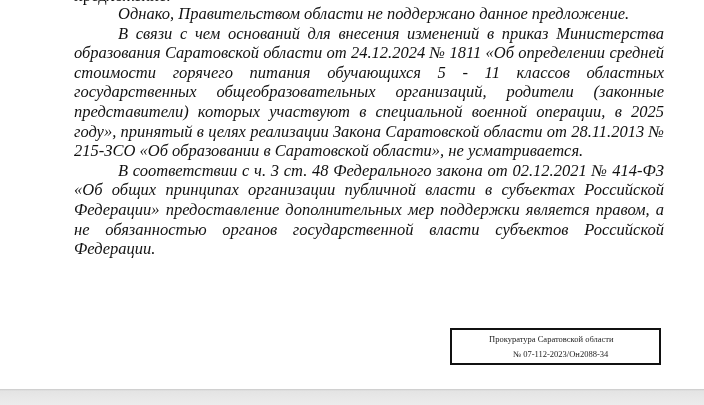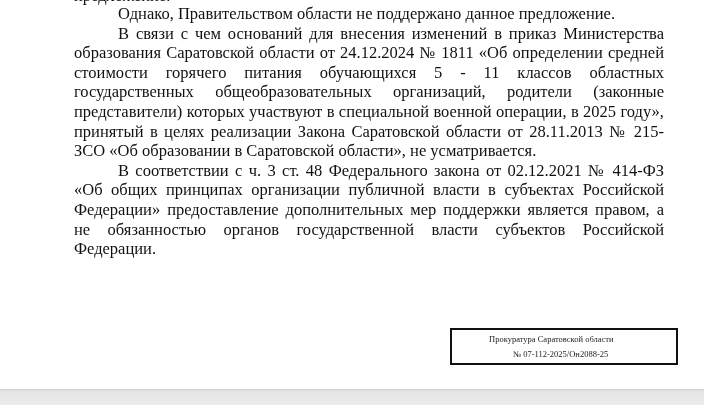--- a/index.html
+++ b/index.html
@@ -39,26 +39,27 @@
       font-size: 16.5px;
       line-height: 19.6px;
     }
     .para {
       margin: 0;
       text-align: justify;
       text-indent: 44px;
     }
     .para.no-justify-last {
       text-align-last: left;
+      font-style: italic;
     }
     .stamp {
       position: absolute;
       left: 450px;
       top: 328px;
-      width: 228px;
+      width: 211px;
       height: 37px;
       border: 2px solid #111111;
       box-sizing: border-box;
       font-size: 8.5px;
       line-height: 12px;
       color: #222222;
     }
     .stamp-line1 {
       position: absolute;
       left: 37px;
@@ -87,17 +88,17 @@
   <div class="partial-line">предложение.</div>
 
   <div class="text-body">
     <p class="para no-justify-last">Однако, Правительством области не поддержано данное предложение.</p>
     <p class="para no-justify-last">В связи с чем оснований для внесения изменений в приказ Министерства образования Саратовской области от 24.12.2024 № 1811 «Об определении средней стоимости горячего питания обучающихся 5 - 11 классов областных государственных общеобразовательных организаций, родители (законные представители) которых участвуют в специальной военной операции, в 2025 году», принятый в целях реализации Закона Саратовской области от 28.11.2013 № 215-ЗСО «Об образовании в Саратовской области», не усматривается.</p>
     <p class="para no-justify-last">В соответствии с ч. 3 ст. 48 Федерального закона от 02.12.2021 № 414-ФЗ «Об общих принципах организации публичной власти в субъектах Российской Федерации» предоставление дополнительных мер поддержки является правом, а не обязанностью органов государственной власти субъектов Российской Федерации.</p>
   </div>
 
   <div class="stamp">
     <div class="stamp-line1">Прокуратура Саратовской области</div>
-    <div class="stamp-line2">№ 07-112-2025/Он2088-25</div>
+    <div class="stamp-line2">№ 07-112-2023/Он2088-34</div>
   </div>
 </div>
 
 <div class="bottom-bar"></div>
 
 </body></html>

